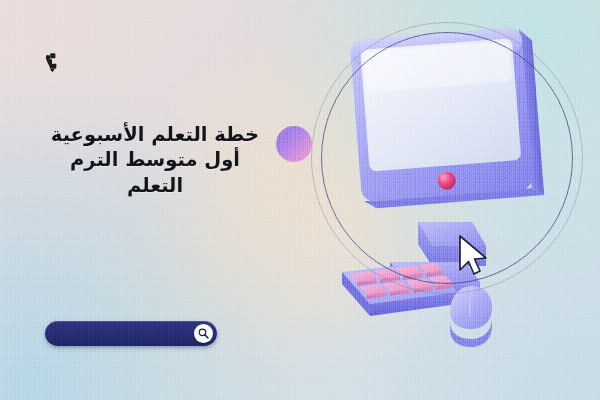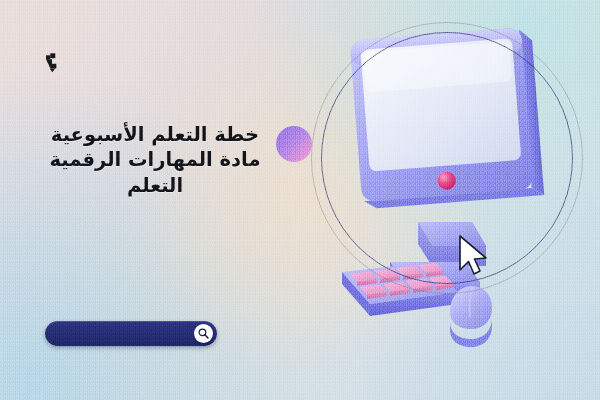--- a/index.html
+++ b/index.html
@@ -84,21 +84,21 @@
         <rect x="12.2" y="3.2" width="5.1" height="5.1" rx="0.6"></rect>
         <path d="M8.0 9.2 h6.0 v4.6 h4.4 v4.8 h-6.0 z"></path>
         <path d="M11.6 18.6 h5.6 l-2.8 3.6 z"></path>
         <rect x="8.0" y="5.2" width="4.2" height="4.2" rx="0.5"></rect>
       </g>
     </svg>
   </div>
 
   <div id="headline">
     <span class="ln">خطة التعلم الأسبوعية</span>
-    <span class="ln">مادة المهارات الرقمية</span>
+    <span class="ln">أول متوسط الترم</span>
     <span class="ln">التعلم</span>
   </div>
 
   <div id="searchbar">
     <input id="searchinput" type="text" placeholder="" style="">
     <div id="search-btn">
       <svg viewBox="0 0 18 18" width="13" height="13" aria-hidden="true">
         <circle cx="7.6" cy="7.4" r="4.6" fill="none" stroke="#1b1f3d" stroke-width="1.7"></circle>
         <line x1="10.9" y1="10.8" x2="15.2" y2="15.3" stroke="#1b1f3d" stroke-width="2.1" stroke-linecap="round"></line>
       </svg>

